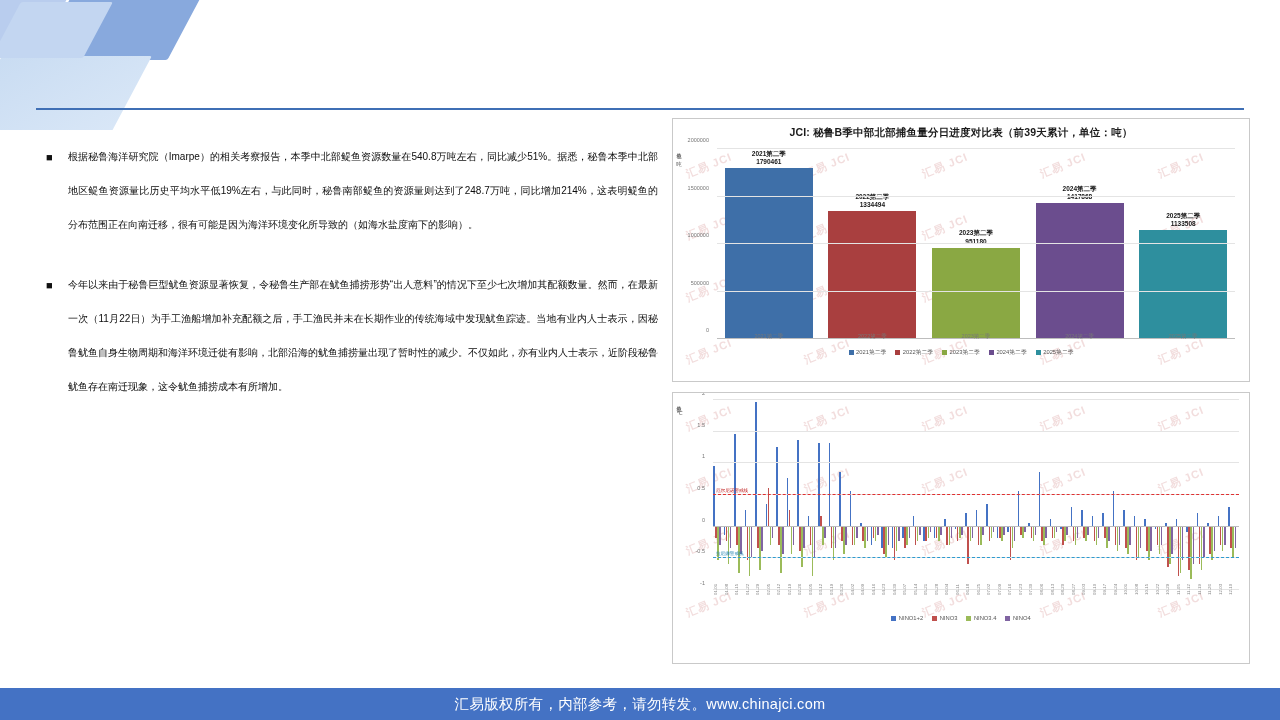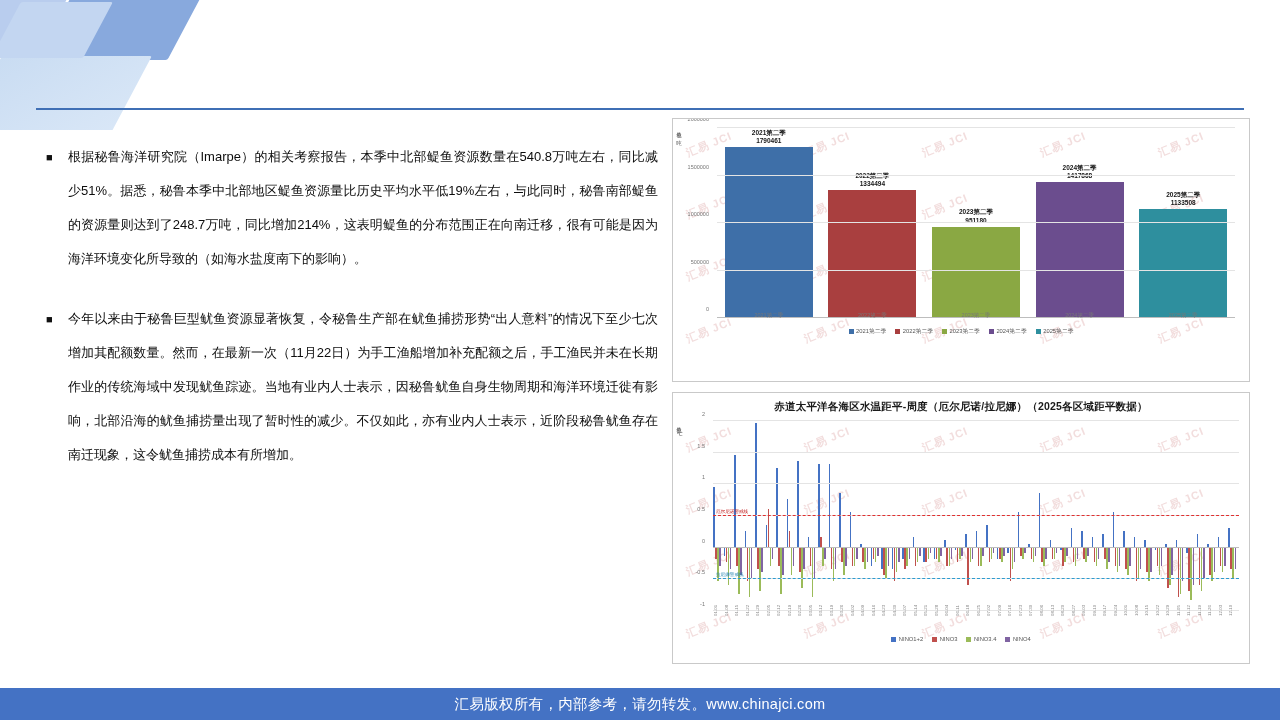--- a/index.html
+++ b/index.html
@@ -33,21 +33,21 @@
     background: #3f6fb5;
   }
 
   
   .body-col { position: absolute; left: 46px; top: 140px; width: 612px; }
   .para { display: flex; margin-bottom: 26px; }
   .bullet {
     flex: 0 0 22px; font-size: 11px; color: #111; line-height: 34px;
   }
   .ptext {
-    flex: 1; font-size: 13px; line-height: 34px; color: #0d0d0d;
+    flex: 1; font-size: 10px; line-height: 34px; color: #0d0d0d;
     text-align: justify; text-justify: inter-ideograph;
   }
 
   
   .card {
     position: absolute; background: #fff;
     border: 1px solid #c9c9c9; overflow: hidden;
   }
   #card1 { left: 672px; top: 118px; width: 578px; height: 264px; }
   #card2 { left: 672px; top: 392px; width: 578px; height: 272px; }
@@ -139,20 +139,21 @@
       <div class="bullet">■</div>
       <div class="ptext">根据秘鲁海洋研究院（Imarpe）的相关考察报告，本季中北部鳀鱼资源数量在540.8万吨左右，同比减少51%。据悉，秘鲁本季中北部地区鳀鱼资源量比历史平均水平低19%左右，与此同时，秘鲁南部鳀鱼的资源量则达到了248.7万吨，同比增加214%，这表明鳀鱼的分布范围正在向南迁移，很有可能是因为海洋环境变化所导致的（如海水盐度南下的影响）。</div>
     </div>
     <div class="para">
       <div class="bullet">■</div>
       <div class="ptext">今年以来由于秘鲁巨型鱿鱼资源显著恢复，令秘鲁生产部在鱿鱼捕捞形势“出人意料”的情况下至少七次增加其配额数量。然而，在最新一次（11月22日）为手工渔船增加补充配额之后，手工渔民并未在长期作业的传统海域中发现鱿鱼踪迹。当地有业内人士表示，因秘鲁鱿鱼自身生物周期和海洋环境迁徙有影响，北部沿海的鱿鱼捕捞量出现了暂时性的减少。不仅如此，亦有业内人士表示，近阶段秘鲁鱿鱼存在南迁现象，这令鱿鱼捕捞成本有所增加。</div>
     </div>
   </div>
 
   <div class="card" id="card1">
+    <div class="ctitle">JCI: 秘鲁B季中部北部捕鱼量分日进度对比表（前39天累计，单位：吨）</div>
     <div class="plotwrap" id="c1wrap" style="height:226px;">
       <div class="wm" id="wm1">
           <div class="wmi" style="left: 12px; top: 18px;">汇易 JCI</div>
           <div class="wmi" style="left: 130px; top: 18px;">汇易 JCI</div>
           <div class="wmi" style="left: 248px; top: 18px;">汇易 JCI</div>
           <div class="wmi" style="left: 366px; top: 18px;">汇易 JCI</div>
           <div class="wmi" style="left: 484px; top: 18px;">汇易 JCI</div>
           <div class="wmi" style="left: 12px; top: 80px;">汇易 JCI</div>
           <div class="wmi" style="left: 130px; top: 80px;">汇易 JCI</div>
           <div class="wmi" style="left: 248px; top: 80px;">汇易 JCI</div>
@@ -232,21 +233,20 @@
           </div>
           <div class="lg">
             <span class="sw" style="background: rgb(46, 143, 158);"></span>
             <span>2025第二季</span>
           </div>
         </div>
     </div>
   </div>
 
   <div class="card" id="card2">
-    <div class="ctitle">赤道太平洋各海区水温距平-周度（厄尔尼诺/拉尼娜）（2025各区域距平数据）</div>
     <div class="plotwrap" id="c2wrap" style="height:234px;">
       <div class="wm" id="wm2">
           <div class="wmi" style="left: 12px; top: 18px;">汇易 JCI</div>
           <div class="wmi" style="left: 130px; top: 18px;">汇易 JCI</div>
           <div class="wmi" style="left: 248px; top: 18px;">汇易 JCI</div>
           <div class="wmi" style="left: 366px; top: 18px;">汇易 JCI</div>
           <div class="wmi" style="left: 484px; top: 18px;">汇易 JCI</div>
           <div class="wmi" style="left: 12px; top: 80px;">汇易 JCI</div>
           <div class="wmi" style="left: 130px; top: 80px;">汇易 JCI</div>
           <div class="wmi" style="left: 248px; top: 80px;">汇易 JCI</div>

